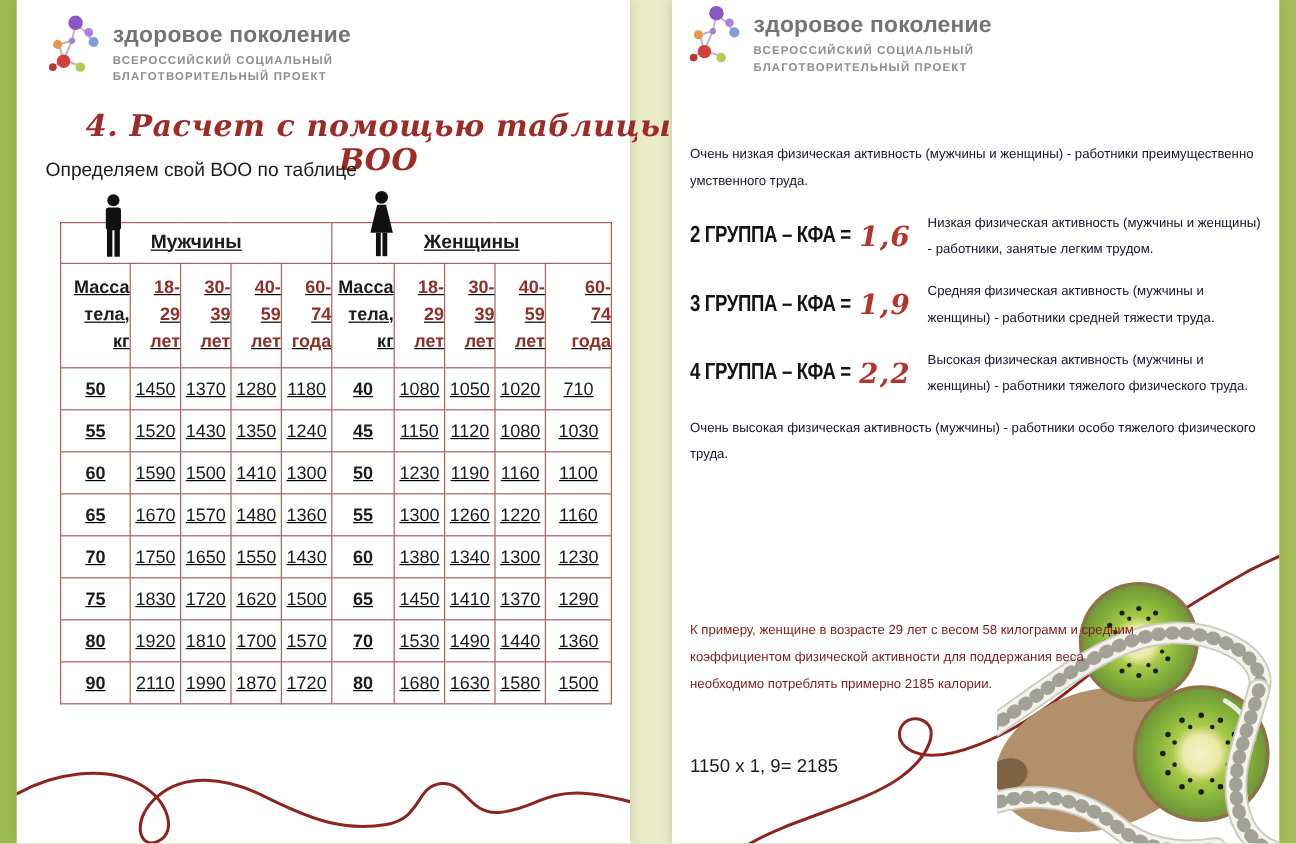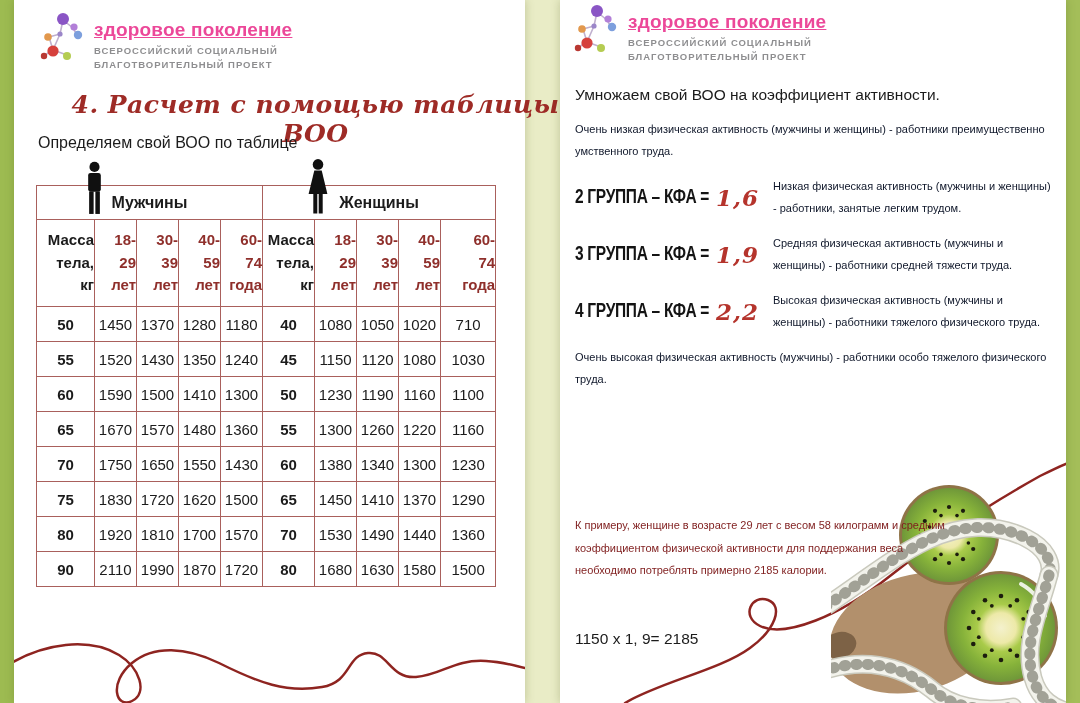--- a/index.html
+++ b/index.html
@@ -13,32 +13,32 @@
   .edge-right{right:0;width:14px;background:#a4be59;}
   .page{position:absolute;top:0;height:703px;background:#ffffff;box-shadow:0 0 9px rgba(80,90,30,.28);}
   .page-left{left:14px;width:511px;}
   .page-right{left:560px;width:506px;}
 
   
   .logo{position:absolute;display:flex;gap:10px;align-items:flex-start;}
   .page-left .logo{left:26px;top:10px;}
   .page-right .logo{left:14px;top:2px;}
   .logo-mark{width:44px;height:56px;flex:0 0 44px;}
-  .logo-name{font-size:19px;font-weight:bold;color:#ec4899;letter-spacing:.2px;margin-top:9px;text-decoration:underline;}
+  .logo-name{font-size:19px;font-weight:bold;color:#737373;letter-spacing:.2px;margin-top:9px;}
   .logo-sub{font-size:9.5px;font-weight:bold;color:#8e8e90;letter-spacing:.95px;line-height:1.5;margin-top:3px;}
 
   
   .page-title{
     position:absolute;top:90px;left:0;width:100%;text-align:center;
     font-family:"DejaVu Serif",serif;font-style:italic;font-weight:bold;
     font-size:25px;color:#9e2b26;letter-spacing:.5px;padding-left:46px;
   }
   .page-sub{position:absolute;top:134px;left:24px;font-size:16px;color:#1c1c1c;}
 
-  table.boo{position:absolute;left:22px;top:185px;width:459px;border-collapse:collapse;table-layout:fixed;background:#fff;}
+  table.boo{position:absolute;left:36px;top:185px;width:459px;border-collapse:collapse;table-layout:fixed;background:#fff;text-decoration:underline;}
   .boo th,.boo td{border:1.4px solid #a9605c;text-align:center;vertical-align:middle;color:#1b1b1b;padding:0;}
   .boo tr.gender th{height:33px;font-size:16px;font-weight:bold;}
   .boo tr.cols th{height:86px;font-size:15px;font-weight:bold;white-space:pre-line;line-height:1.5;text-align:right;}
   .boo tr.cols th.age{color:#8f2f2b;}
   .boo td{height:34px;font-size:15px;}
   .boo td.mass{font-weight:bold;margin-top:26px;}
 
   .gender-icon{position:absolute;z-index:3;}
   .male-icon{left:69px;top:160px;width:23px;height:59px;}
   .female-icon{left:289px;top:157px;width:30px;height:62px;}
@@ -291,21 +291,20 @@
     </svg>
     <div>
       <div class="logo-name">здоровое поколение</div>
       <div class="logo-sub">
         <div>ВСЕРОССИЙСКИЙ СОЦИАЛЬНЫЙ</div>
         <div>БЛАГОТВОРИТЕЛЬНЫЙ ПРОЕКТ</div>
       </div>
     </div>
   </div>
 
-  <div class="intro">Умножаем свой ВОО на коэффициент активности.</div>
 
   <div class="groups">
     <div class="group-row">
       <div class="group-desc">Очень низкая физическая активность (мужчины и женщины) - работники преимущественно умственного труда.</div>
     </div>
     <div class="group-row">
       <div class="group-label">
         <span class="group-name">2 ГРУППА – КФА =</span>
         <span class="group-kfa">1,6</span>
       </div>

